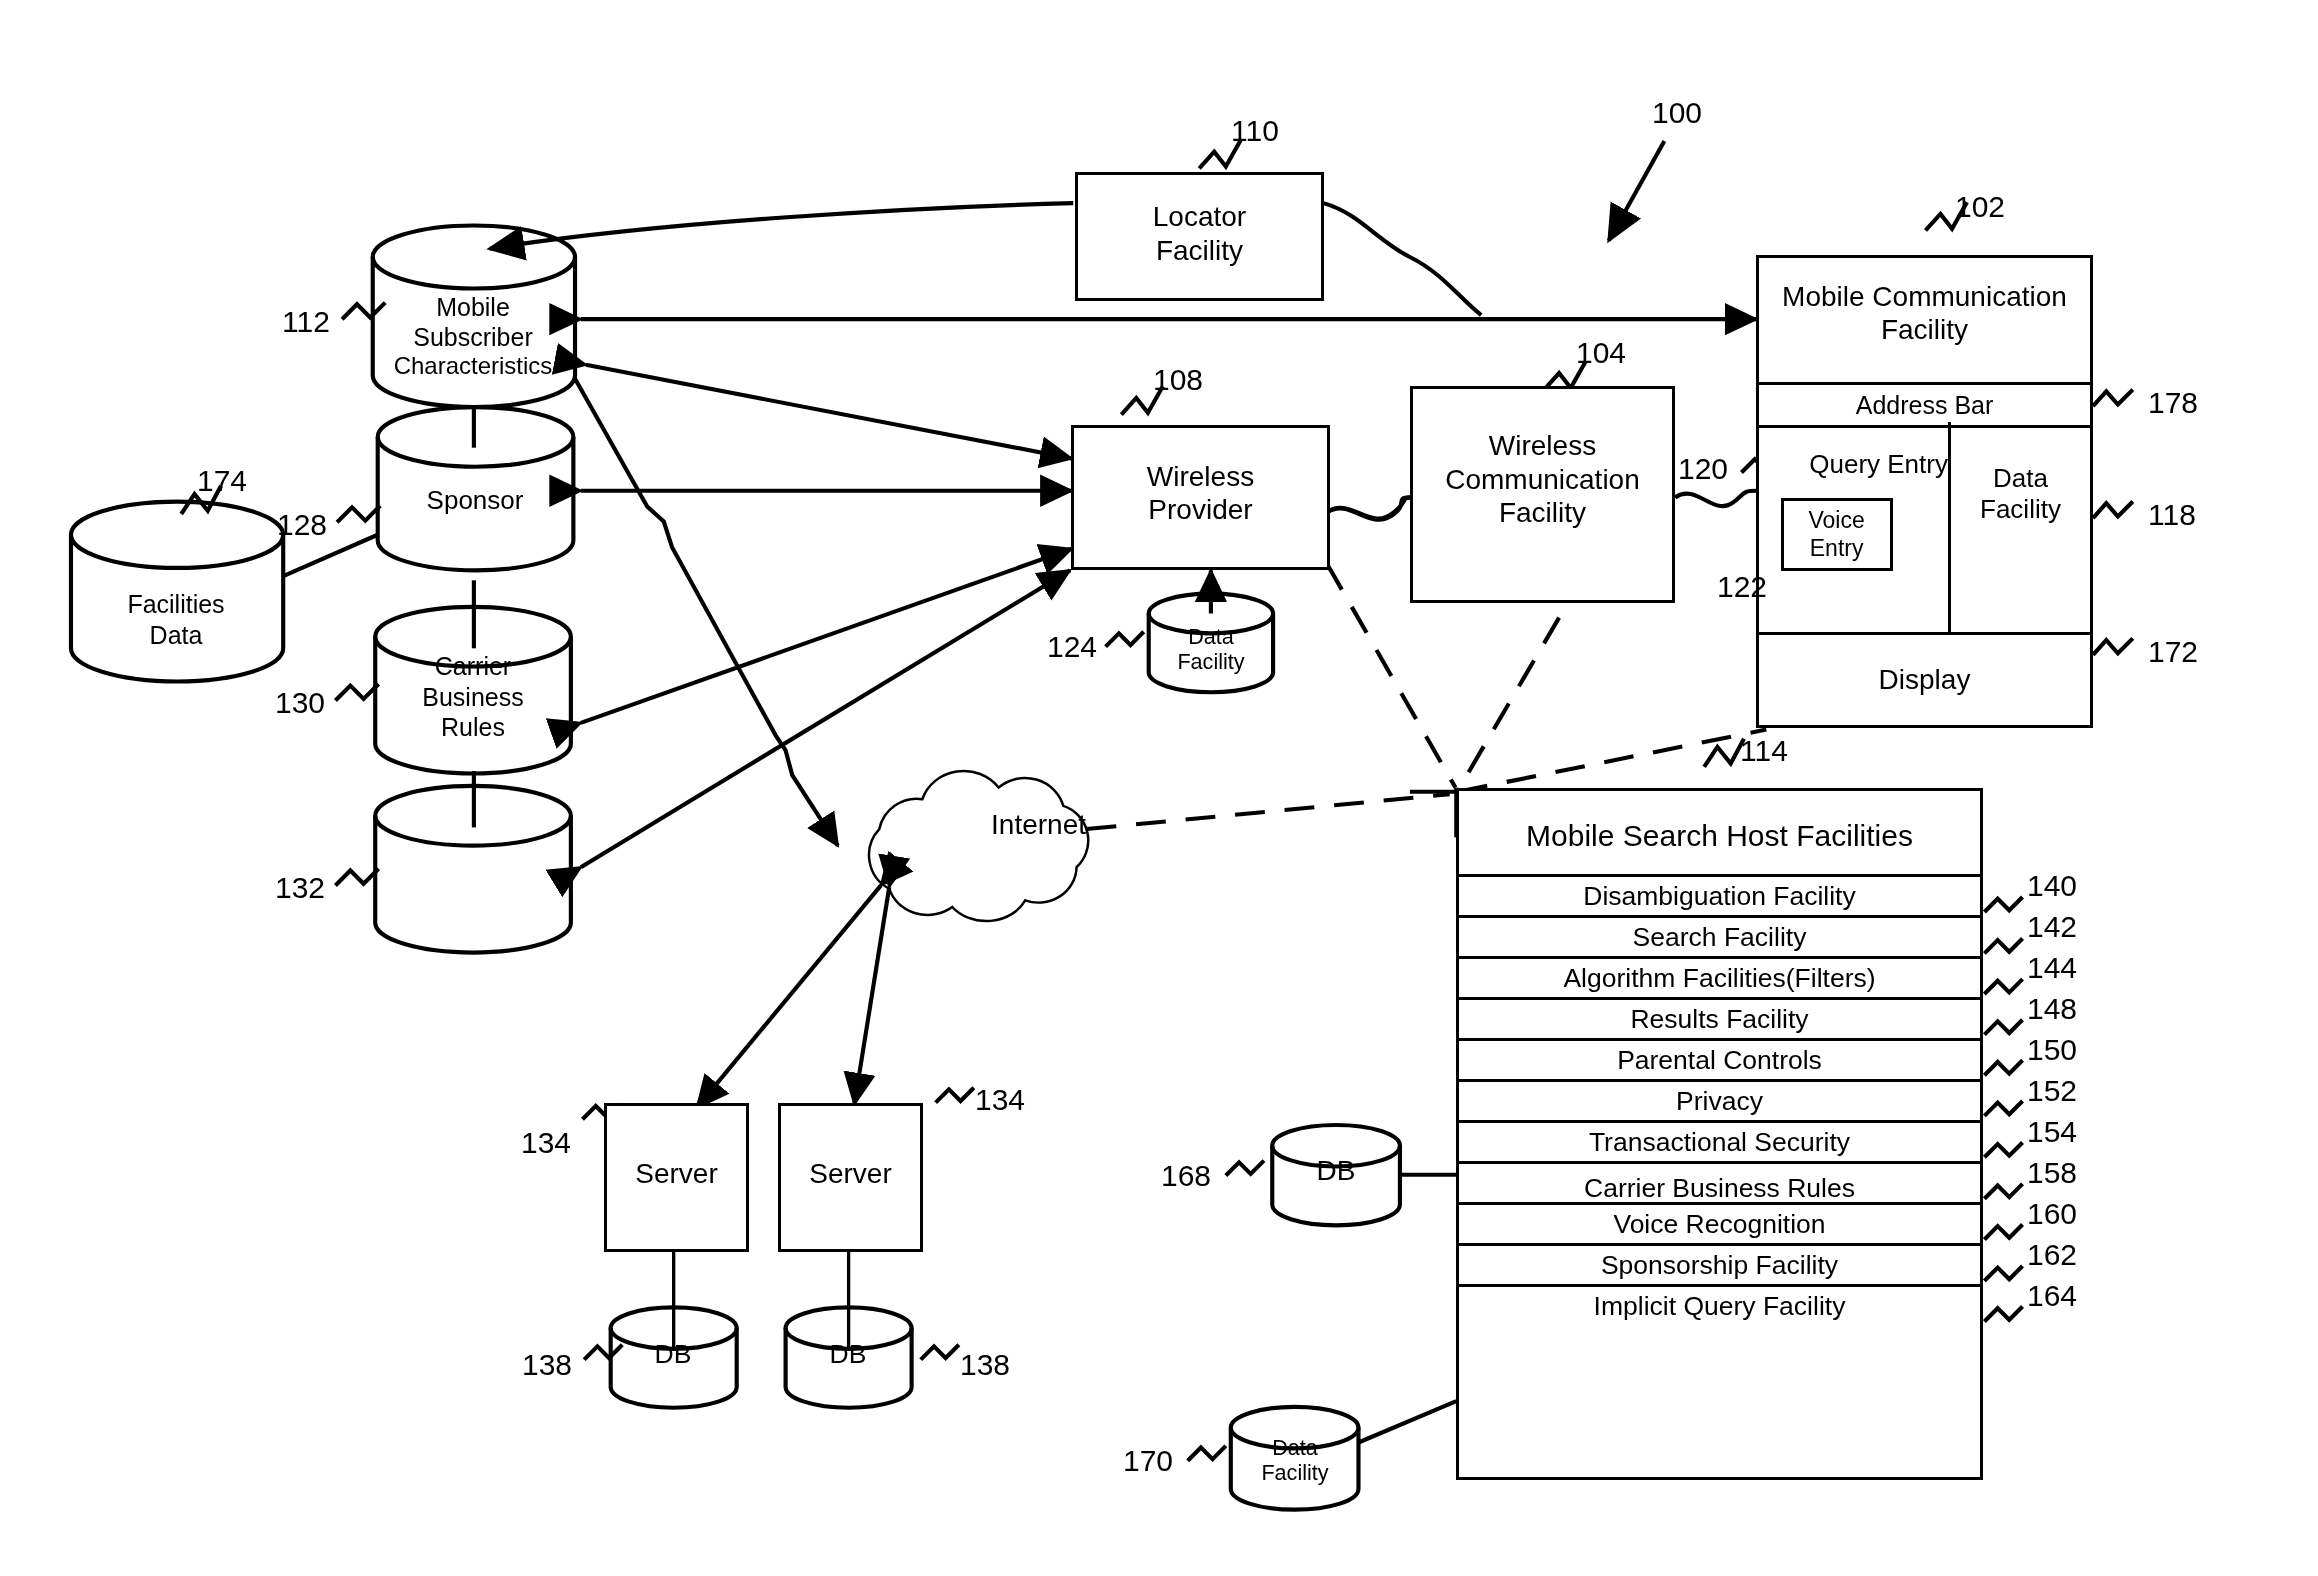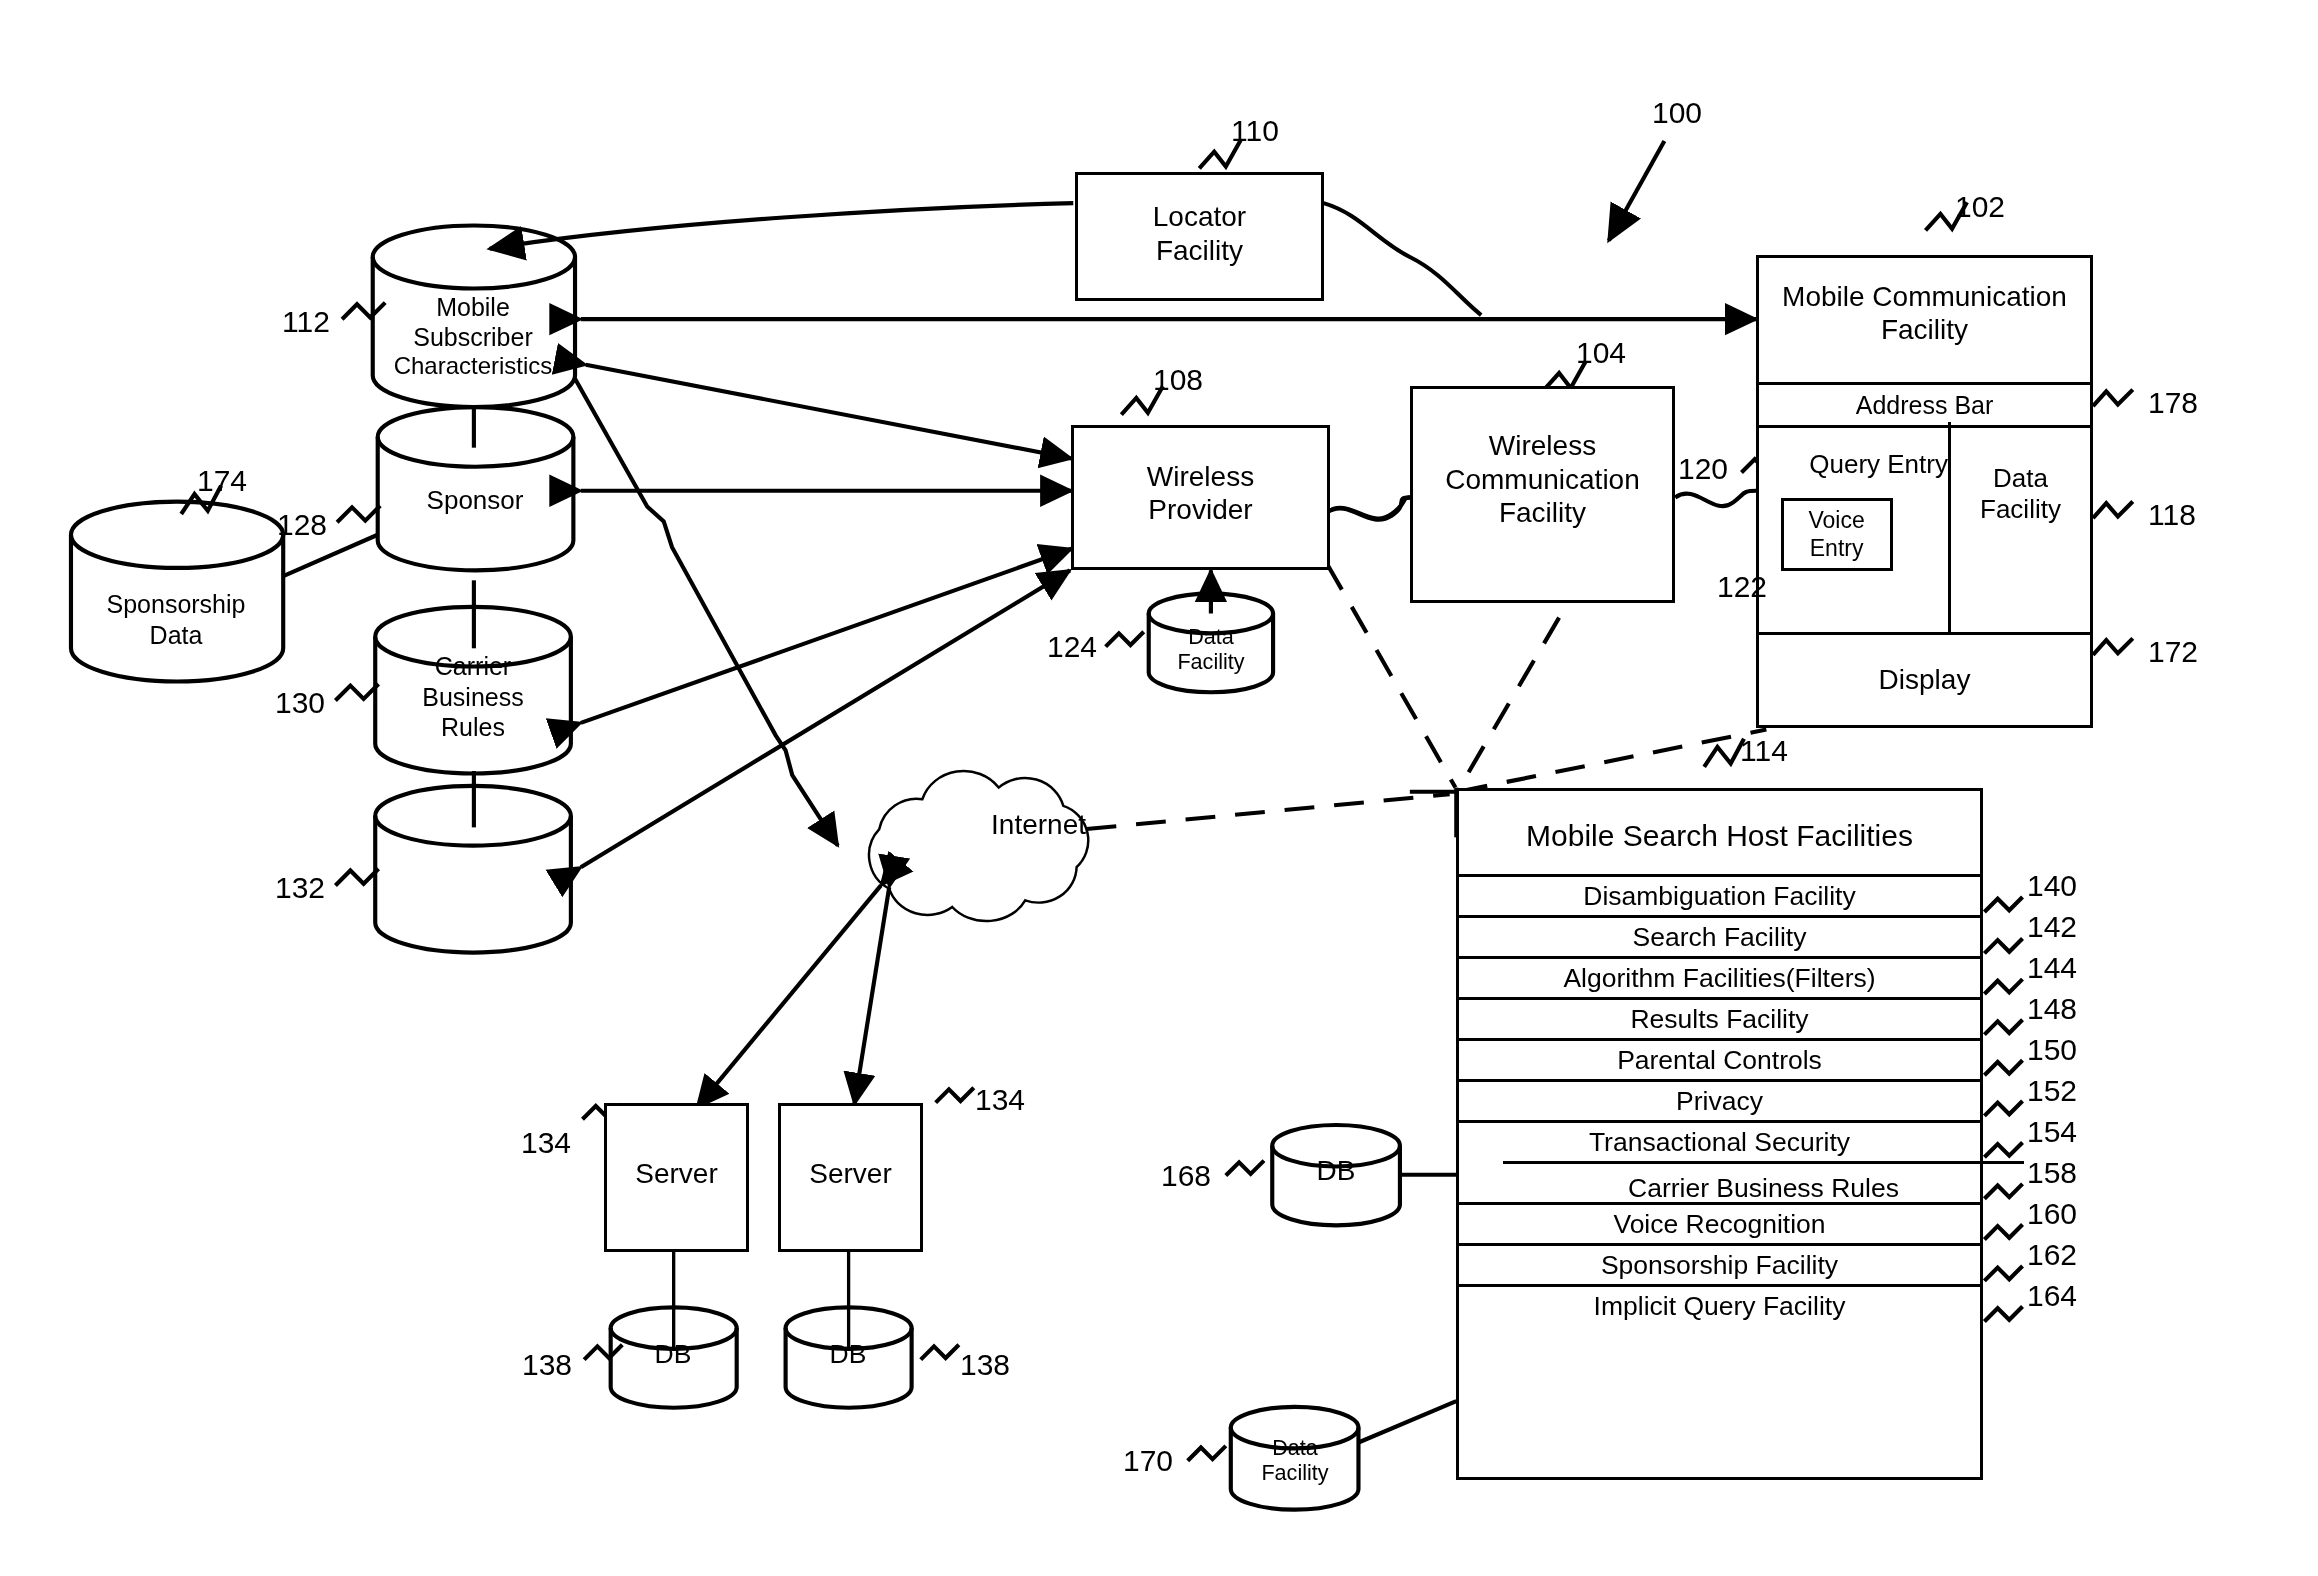--- a/index.html
+++ b/index.html
@@ -284,21 +284,21 @@
         </div>
         <div class="fac-row" style="top: 164px; height: 41px;">
           <span>Parental Controls</span>
         </div>
         <div class="fac-row" style="top: 205px; height: 41px;">
           <span>Privacy</span>
         </div>
         <div class="fac-row" style="top: 246px; height: 41px;">
           <span>Transactional Security</span>
         </div>
-        <div class="fac-row" style="top: 287px; height: 51px; margin-left: 44px;">
+        <div class="fac-row" style="top: 287px; height: 51px;">
           <span>Carrier Business Rules</span>
         </div>
         <div class="fac-row" style="top: 328px; height: 41px;">
           <span>Voice Recognition</span>
         </div>
         <div class="fac-row" style="top: 369px; height: 41px;">
           <span>Sponsorship Facility</span>
         </div>
         <div class="fac-row" style="top: 410px; height: 41px;">
           <span>Implicit Query Facility</span>
@@ -315,21 +315,21 @@
   <div style="position:absolute;left:377px;top:485px;width:196px;text-align:center;font-size:26px;">Sponsor</div>
 
   <div style="position:absolute;left:375px;top:651px;width:196px;text-align:center;font-size:25px;line-height:1.22;">
     <div>Carrier</div>
     <div>Business</div>
     <div>Rules</div>
   </div>
 
 
   <div style="position:absolute;left:70px;top:589px;width:212px;text-align:center;font-size:25px;line-height:1.22;">
-    <div>Sponsorship</div>
+    <div>Facilities</div>
     <div>Data</div>
   </div>
 
   <div style="position:absolute;left:1149px;top:624px;width:124px;text-align:center;font-size:21.6px;line-height:1.18;">
     <div>Data</div>
     <div>Facility</div>
   </div>
 
   <div style="position:absolute;left:610px;top:1339px;width:126px;text-align:center;font-size:26.5px;">DB</div>
   <div style="position:absolute;left:785px;top:1339px;width:126px;text-align:center;font-size:26.5px;">DB</div>

